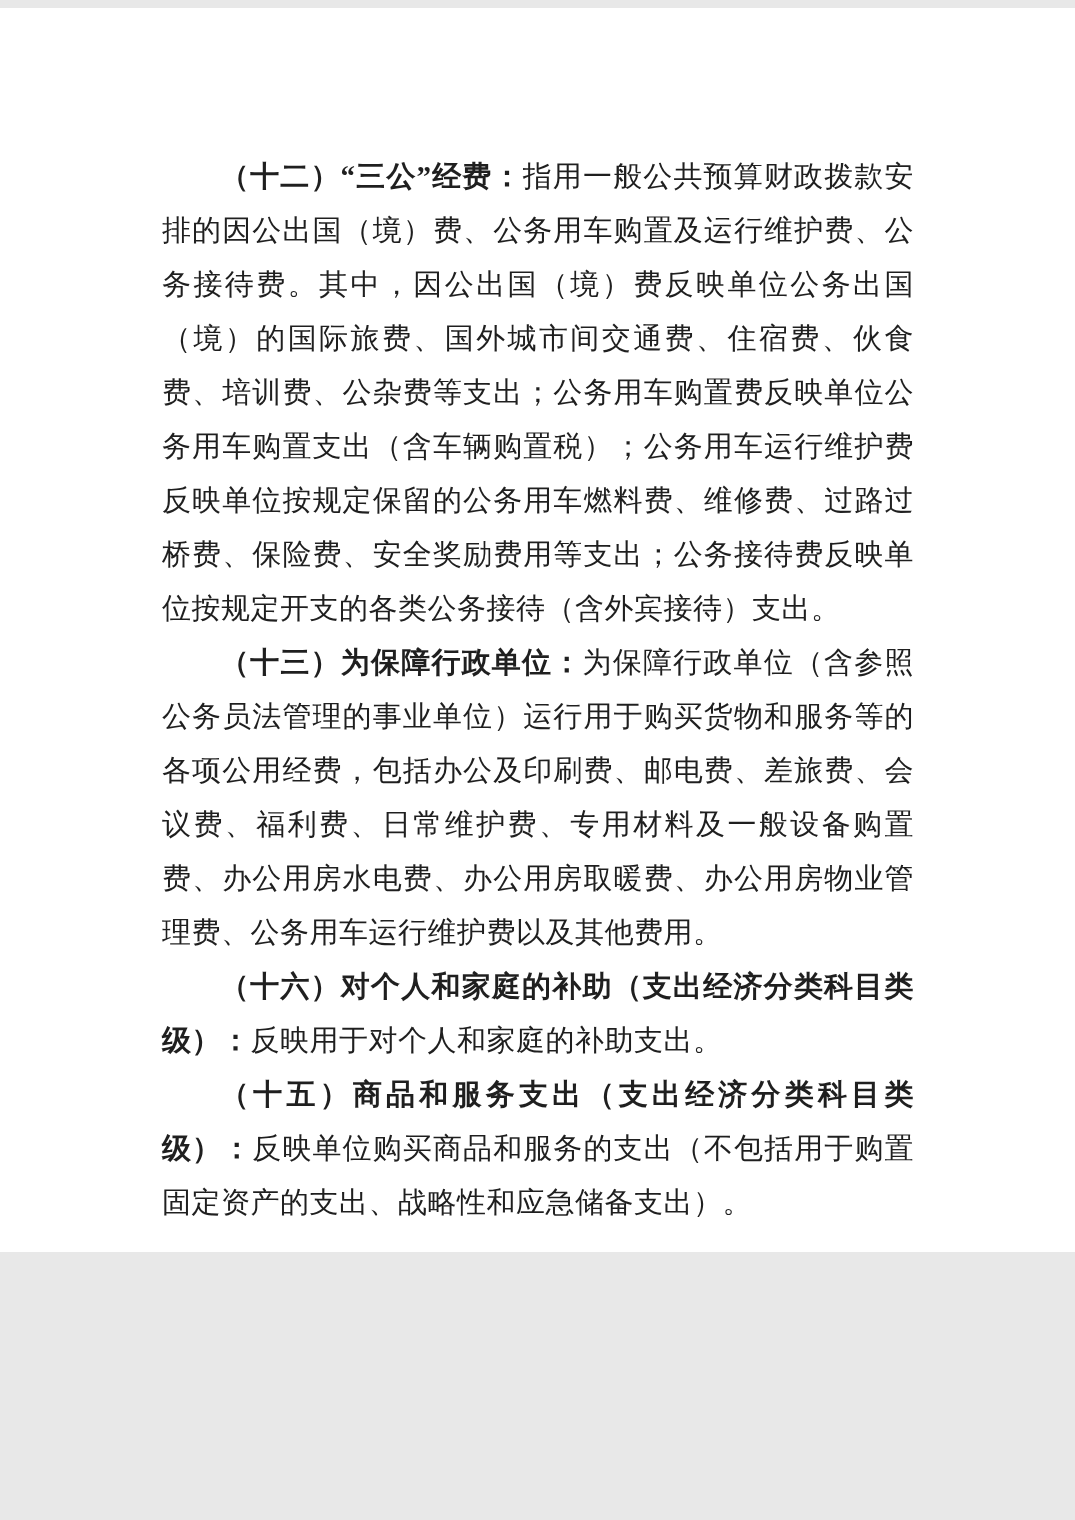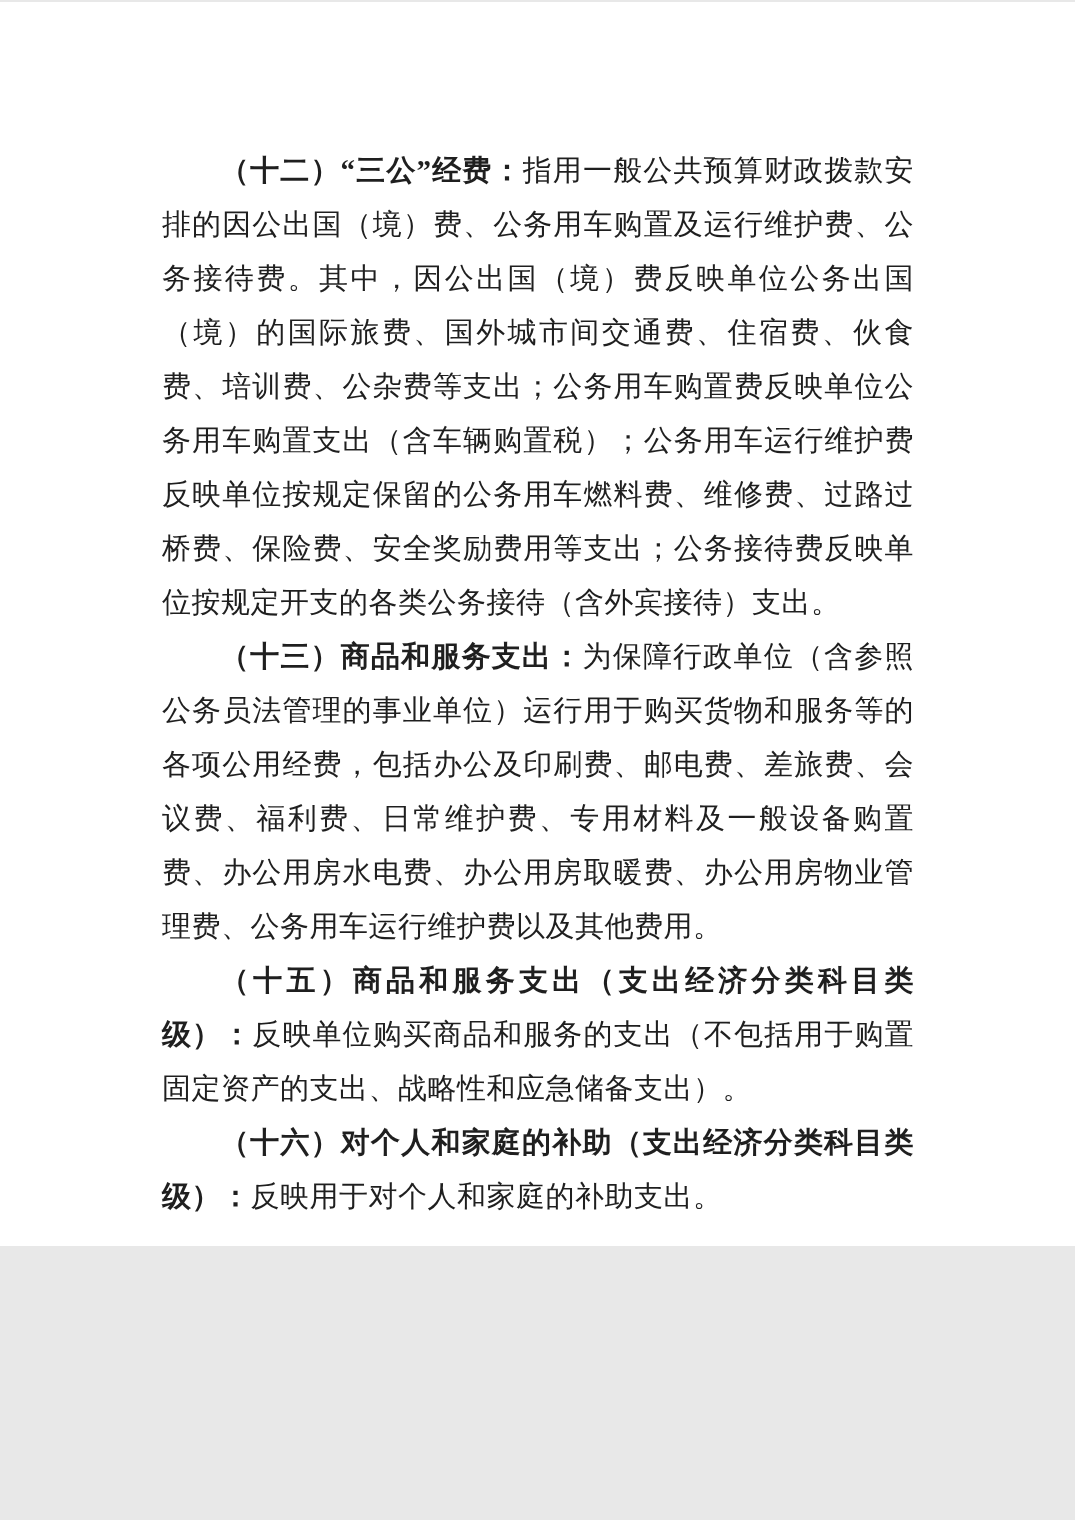--- a/index.html
+++ b/index.html
@@ -4,21 +4,21 @@
 <style>
   html, body {
     margin: 0;
     padding: 0;
     background: #e8e8e8;
   }
   .page {
     position: relative;
     width: 1075px;
     height: 1244px;
-    margin: 2px auto;
+    margin: 8px auto;
     background: #ffffff;
     overflow: hidden;
     box-sizing: border-box;
     font-family: "Liberation Serif", serif;
   }
   .content {
     position: absolute;
     left: 162px;
     top: 141px;
     width: 752px;
@@ -53,23 +53,23 @@
   }
 </style>
 </head>
 <body>
 
 <div class="page">
   <div class="content">
 
     <p class="para"><span class="head">（十二）“三公”经费：</span><span class="body">指用一般公共预算财政拨款安排的因公出国（境）费、公务用车购置及运行维护费、公务接待费。其中，因公出国（境）费反映单位公务出国（境）的国际旅费、国外城市间交通费、住宿费、伙食费、培训费、公杂费等支出；公务用车购置费反映单位公务用车购置支出（含车辆购置税）；公务用车运行维护费反映单位按规定保留的公务用车燃料费、维修费、过路过桥费、保险费、安全奖励费用等支出；公务接待费反映单位按规定开支的各类公务接待（含外宾接待）支出。</span></p>
 
-    <p class="para"><span class="head">（十三）商品和服务支出：</span><span class="body">为保障行政单位（含参照公务员法管理的事业单位）运行用于购买货物和服务等的各项公用经费，包括办公及印刷费、邮电费、差旅费、会议费、福利费、日常维护费、专用材料及一般设备购置费、办公用房水电费、办公用房取暖费、办公用房物业管理费、公务用车运行维护费以及其他费用。</span></p>
+    <p class="para"><span class="head">（十三）为保障行政单位：</span><span class="body">为保障行政单位（含参照公务员法管理的事业单位）运行用于购买货物和服务等的各项公用经费，包括办公及印刷费、邮电费、差旅费、会议费、福利费、日常维护费、专用材料及一般设备购置费、办公用房水电费、办公用房取暖费、办公用房物业管理费、公务用车运行维护费以及其他费用。</span></p>
 
 
+    <p class="para"><span class="head">（十六）对个人和家庭的补助（支出经济分类科目类级）：</span><span class="body">反映用于对个人和家庭的补助支出。</span></p>
+
     <p class="para"><span class="head">（十五）商品和服务支出（支出经济分类科目类级）：</span><span class="body">反映单位购买商品和服务的支出（不包括用于购置固定资产的支出、战略性和应急储备支出）。</span></p>
-
-    <p class="para"><span class="head">（十六）对个人和家庭的补助（支出经济分类科目类级）：</span><span class="body">反映用于对个人和家庭的补助支出。</span></p>
 
   </div>
 
   <div class="footer">- 9 -</div>
 </div>
 
 </body></html>

